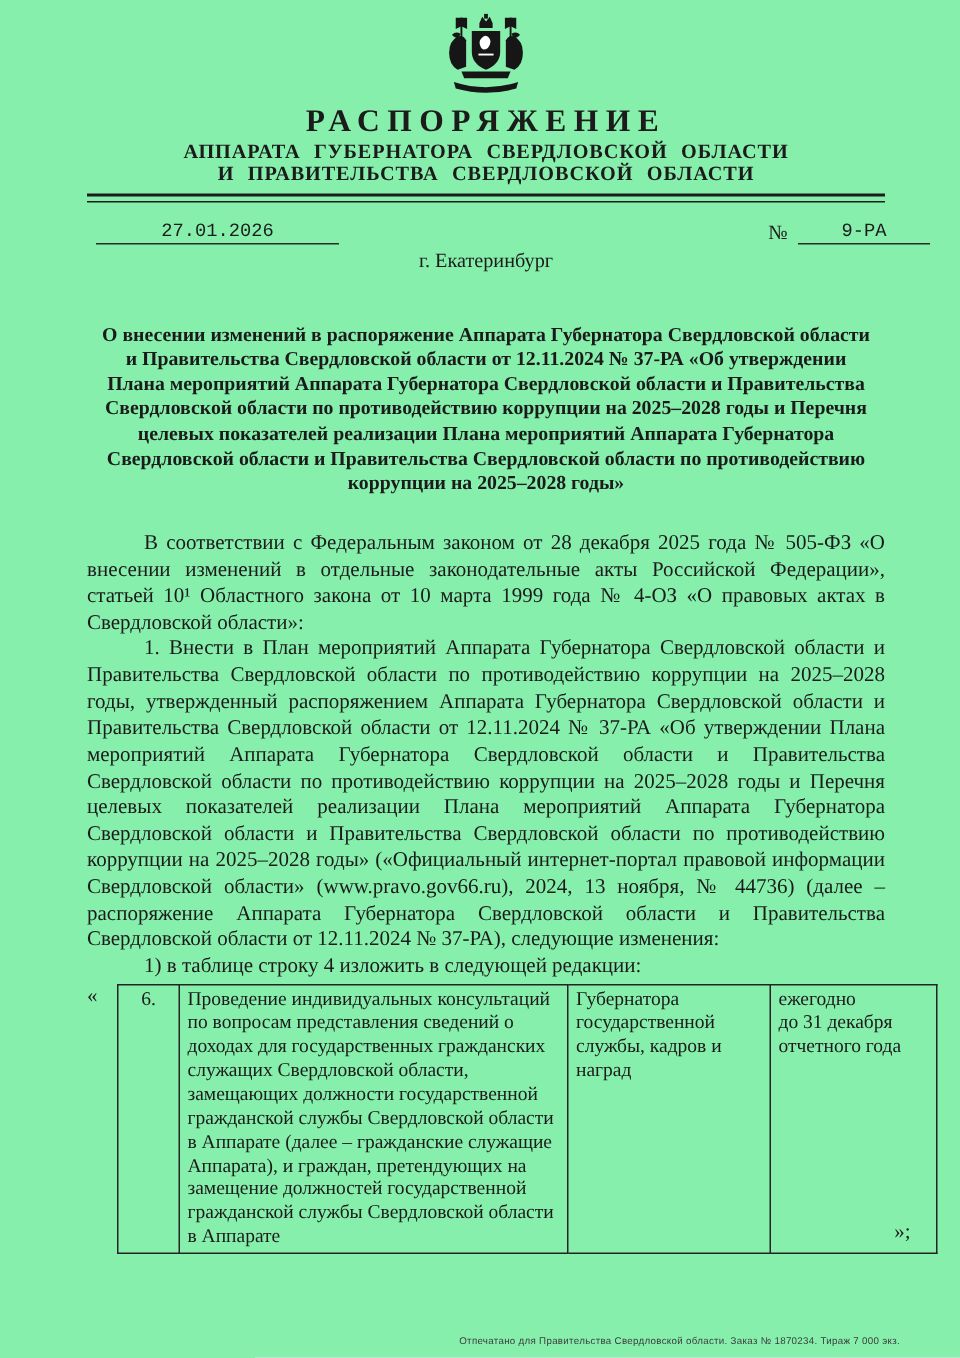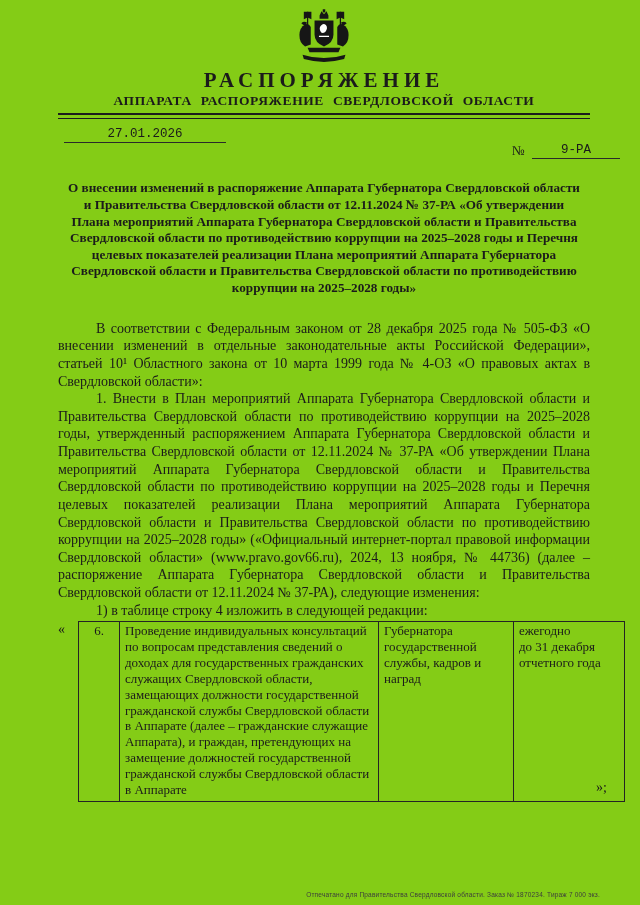--- a/index.html
+++ b/index.html
@@ -1,37 +1,37 @@
 <!DOCTYPE html>
 <html><head>
 <meta charset="utf-8">
 <style>
   html,body { margin:0; padding:0; background:#e8e8e8; }
   .page {
     position:relative; width:640px; height:905px; margin:0 auto;
-    background:#84cc16; color:#1b1b1b; overflow:hidden;
+    background:#86efac; color:#1b1b1b; overflow:hidden;
     font-family:"Liberation Serif", serif;
   }
   .content { padding:0 50px 0 58px; }
 
   
   .emblem { display:flex; justify-content:center; padding-top:8px; }
   .doc-type {
     text-align:center; font-weight:bold; font-size:21px;
     letter-spacing:5px; margin-top:2px;
   }
   .org-line {
     text-align:center; font-weight:bold; font-size:13.5px;
     letter-spacing:0.6px; word-spacing:5px; line-height:1.13;
   }
   .double-rule {
     margin-top:5px; height:3px;
     border-top:2px solid #1d1d1d; border-bottom:1px solid #1d1d1d;
   }
-  .meta-row { display:flex; align-items:flex-start; margin-top:8px; height:20px;flex-direction:column; }
+  .meta-row { display:flex; align-items:flex-end; margin-top:8px; height:20px; }
   .date-field {
     width:162px; margin-left:6px; text-align:center;
     border-bottom:1px solid #2a2a2a; padding-bottom:1px;
     font-family:"Liberation Mono", monospace; font-size:12.5px;
   }
   .number-area {
     margin-left:auto; position:relative; right:-30px;
     display:flex; align-items:flex-end; gap:7px; font-size:13.5px;
   }
   .number-field {
@@ -101,32 +101,34 @@
           <path d="M96 24 q-4 -4 -9 -1 l2 5 q5 -1 7 -4 z"></path>
 
           <path d="M34 63 h52 l-3 7 h-46 z"></path>
 
           <path d="M26 74 q34 11 68 0 l-2 7 q-32 9 -64 0 z"></path>
         </g>
       </svg>
     </div>
 
     <div class="doc-type">РАСПОРЯЖЕНИЕ</div>
-    <div class="org-line">АППАРАТА РАСПОРЯЖЕНИЕ СВЕРДЛОВСКОЙ ОБЛАСТИ</div>
+    <div class="org-line">АППАРАТА ГУБЕРНАТОРА СВЕРДЛОВСКОЙ ОБЛАСТИ</div>
+    <div class="org-line">И ПРАВИТЕЛЬСТВА СВЕРДЛОВСКОЙ ОБЛАСТИ</div>
 
     <div class="double-rule"></div>
 
     <div class="meta-row">
       <div class="date-field">27.01.2026</div>
       <div class="number-area">
         <span>№</span>
         <span class="number-field">9-РА</span>
       </div>
     </div>
 
+    <div class="city">г. Екатеринбург</div>
 
     <div class="title">О внесении изменений в распоряжение Аппарата Губернатора Свердловской области и Правительства Свердловской области от 12.11.2024 № 37-РА «Об утверждении Плана мероприятий Аппарата Губернатора Свердловской области и Правительства Свердловской области по противодействию коррупции на 2025–2028 годы и Перечня целевых показателей реализации Плана мероприятий Аппарата Губернатора Свердловской области и Правительства Свердловской области по противодействию коррупции на 2025–2028 годы»</div>
 
     <div class="body">
       <p>В соответствии с Федеральным законом от 28 декабря 2025 года № 505-ФЗ «О внесении изменений в отдельные законодательные акты Российской Федерации», статьей 10¹ Областного закона от 10 марта 1999 года № 4-ОЗ «О правовых актах в Свердловской области»:</p>
       <p>1. Внести в План мероприятий Аппарата Губернатора Свердловской области и Правительства Свердловской области по противодействию коррупции на 2025–2028 годы, утвержденный распоряжением Аппарата Губернатора Свердловской области и Правительства Свердловской области от 12.11.2024 № 37-РА «Об утверждении Плана мероприятий Аппарата Губернатора Свердловской области и Правительства Свердловской области по противодействию коррупции на 2025–2028 годы и Перечня целевых показателей реализации Плана мероприятий Аппарата Губернатора Свердловской области и Правительства Свердловской области по противодействию коррупции на 2025–2028 годы» («Официальный интернет-портал правовой информации Свердловской области» (www.pravo.gov66.ru), 2024, 13 ноября, № 44736) (далее – распоряжение Аппарата Губернатора Свердловской области и Правительства Свердловской области от 12.11.2024 № 37-РА), следующие изменения:</p>
       <p>1) в таблице строку 4 изложить в следующей редакции:</p>
     </div>
 
     <div class="table-wrap">

